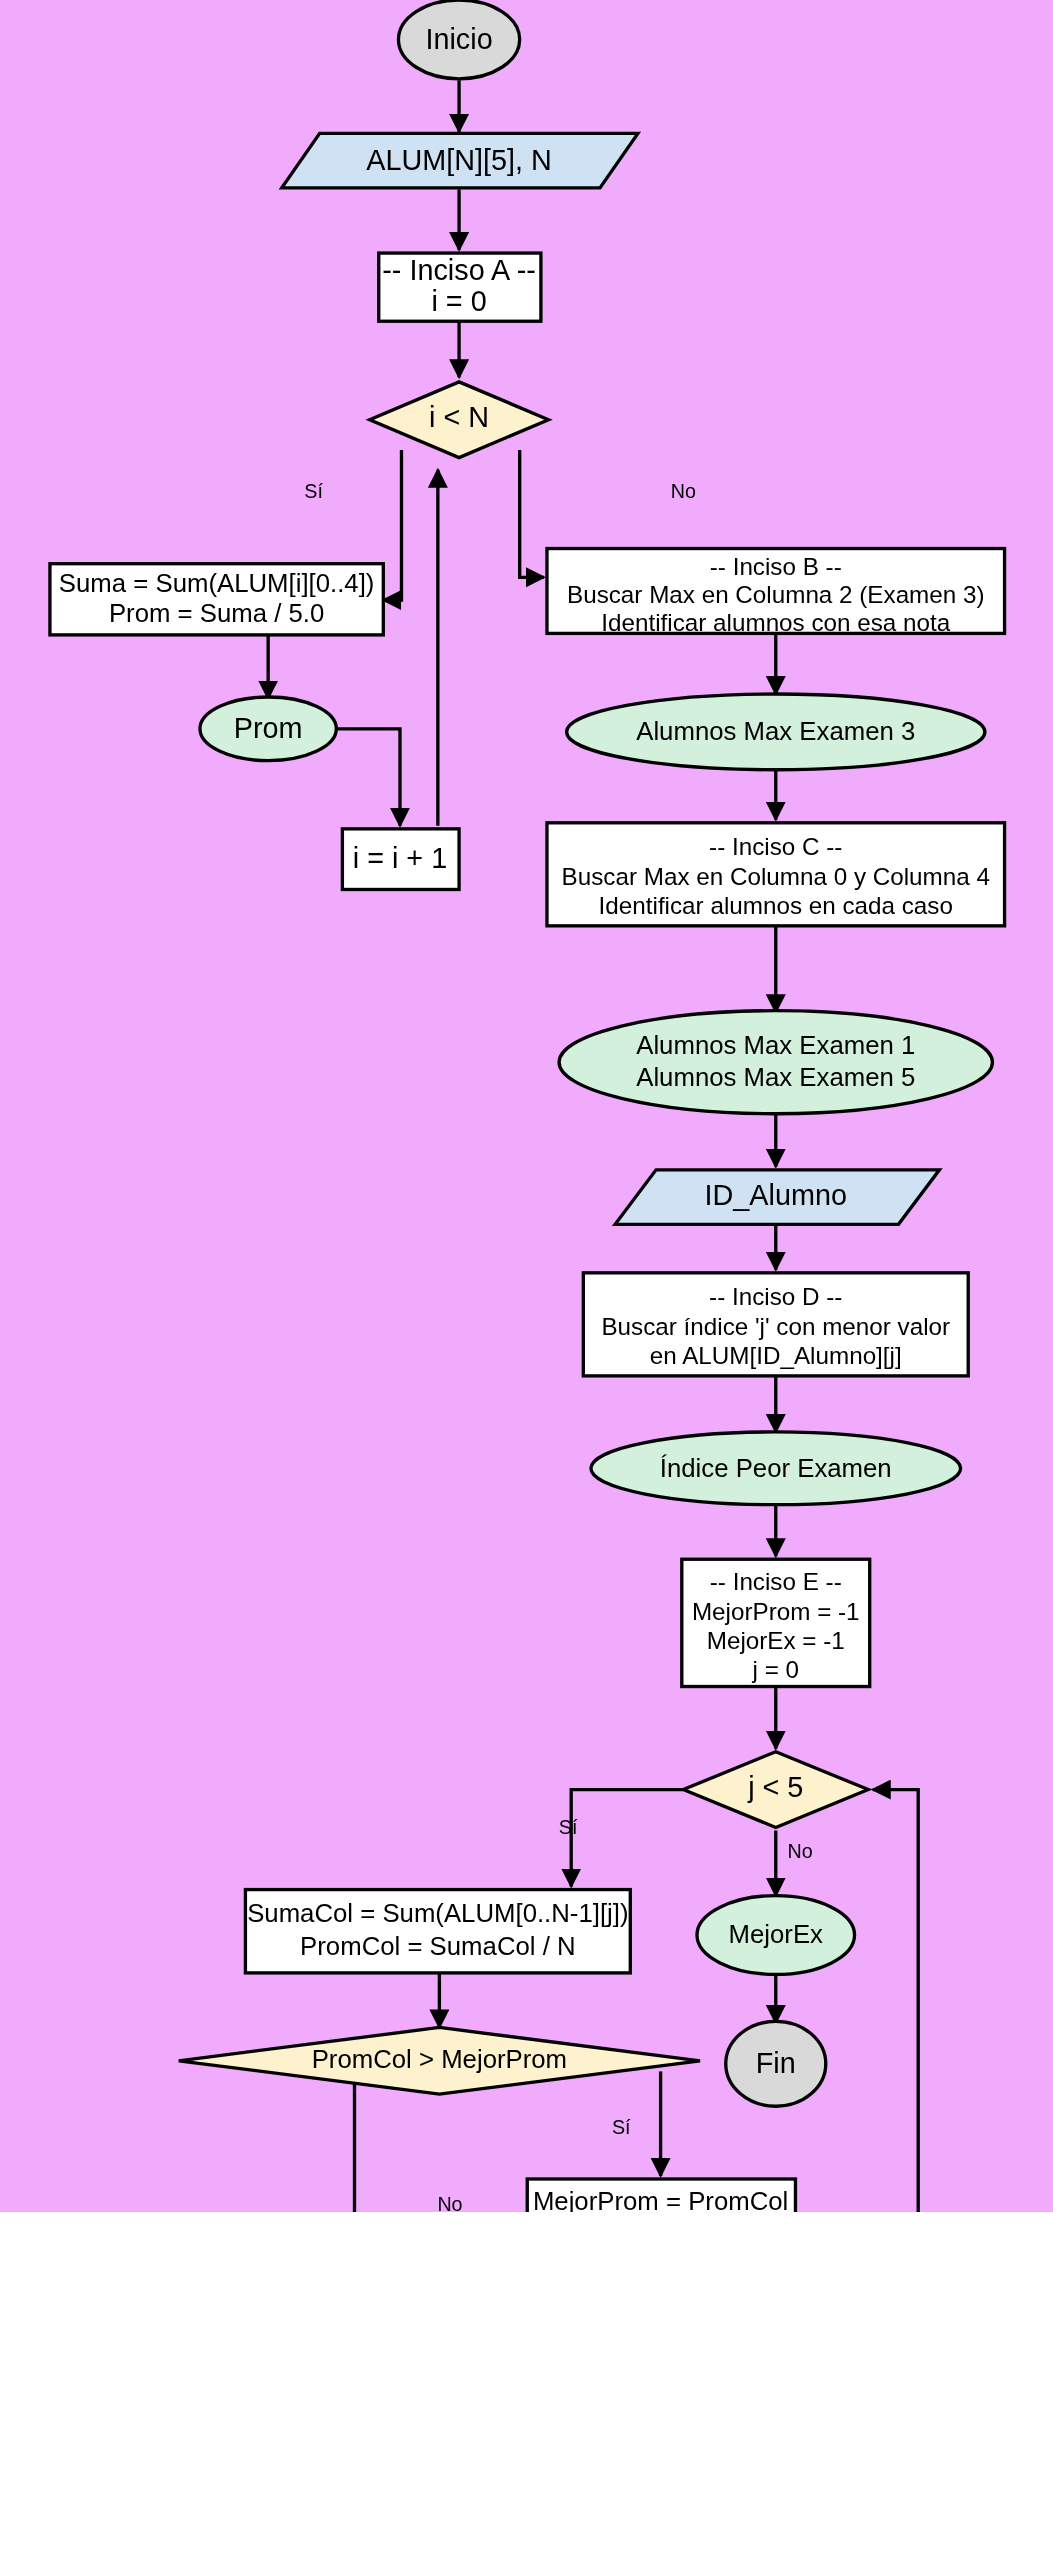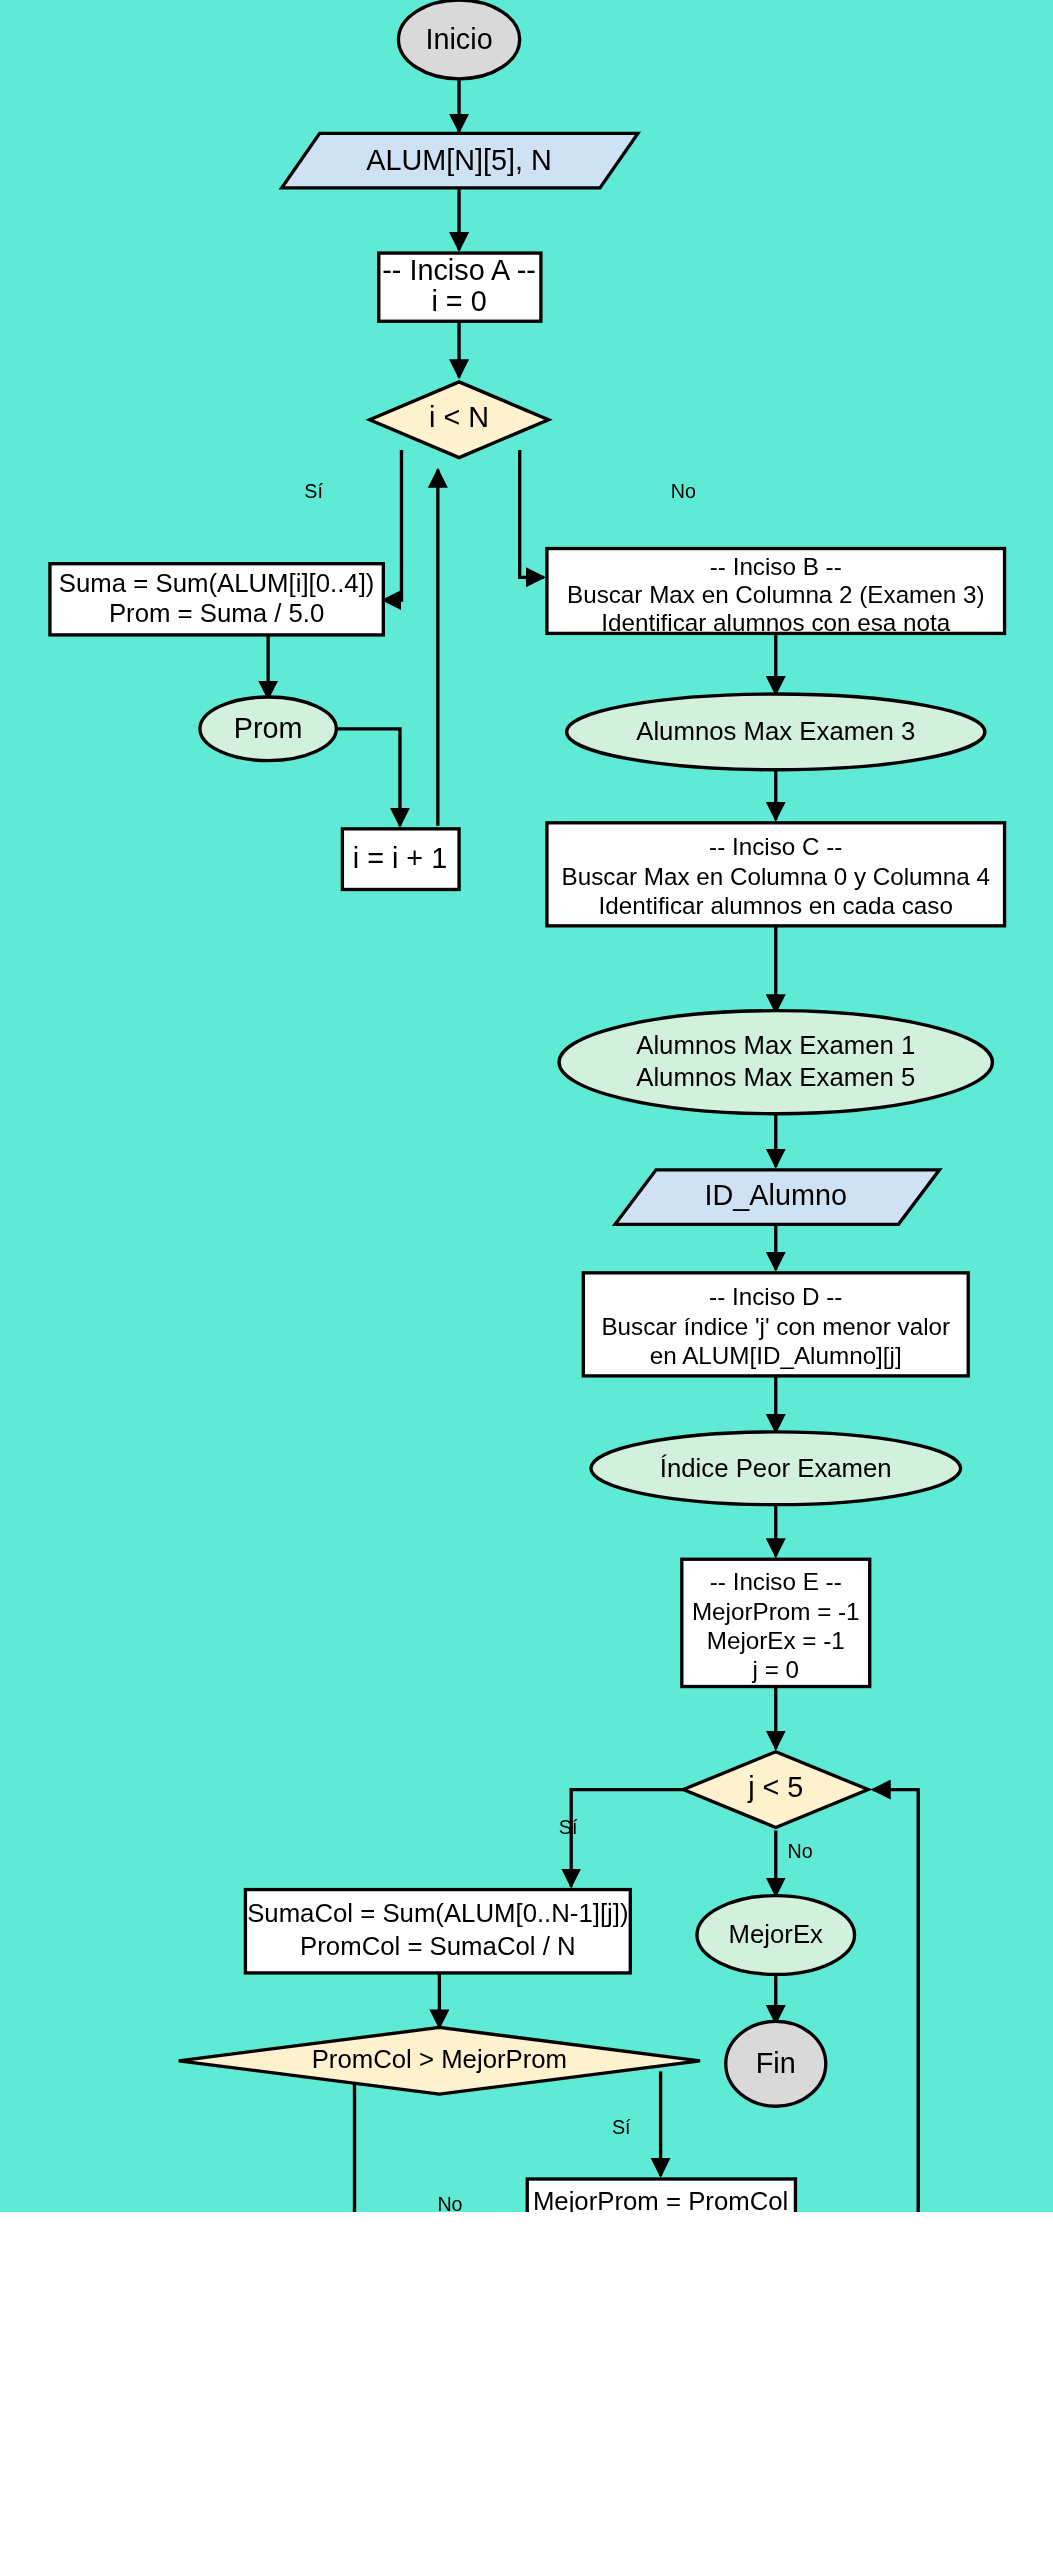--- a/index.html
+++ b/index.html
@@ -1,17 +1,17 @@
 <!DOCTYPE html>
 <html style="font-size:15px"><head>
 <meta charset="utf-8">
 <style>
   html,body{margin:0;padding:0;background:#ffffff;}
   body{font-family:"Liberation Sans",sans-serif;}
-  #stage{position:relative;width:1053px;height:2212px;background:#5eead4;overflow:hidden;text-align:center;}
+  #stage{position:relative;width:1053px;height:2212px;background:#f0abfc;overflow:hidden;text-align:center;}
   svg{display:block;}
   .node-text{font-family:"Liberation Sans",sans-serif;font-size:19px;fill:#000;text-anchor:middle;dominant-baseline:middle;}
   .edge-label{font-family:"Liberation Sans",sans-serif;font-size:13px;fill:#000;text-anchor:middle;dominant-baseline:middle;}
   .shape{stroke:#000;stroke-width:2.2;}
   .conn{stroke:#000;stroke-width:2.2;fill:none;}
 </style>
 </head>
 <body>
 
 <div id="stage">

